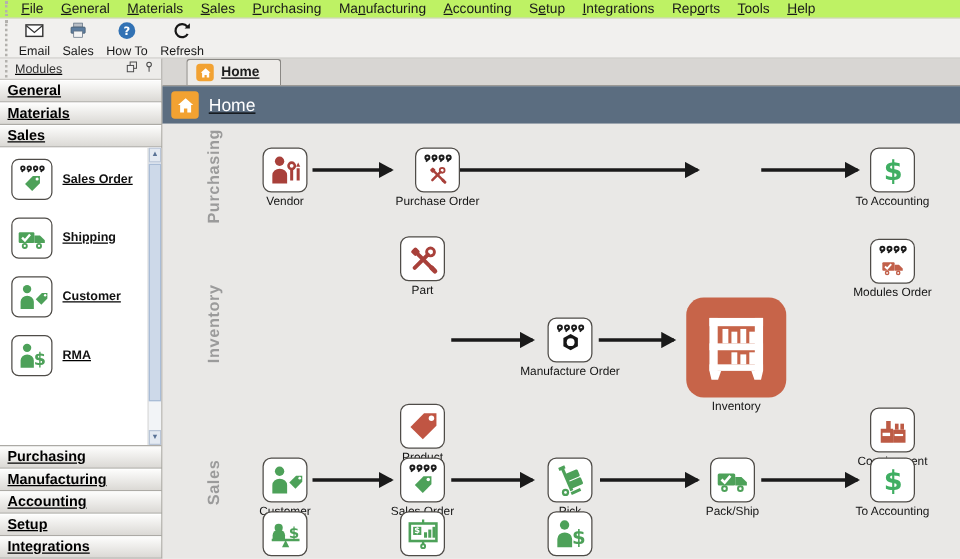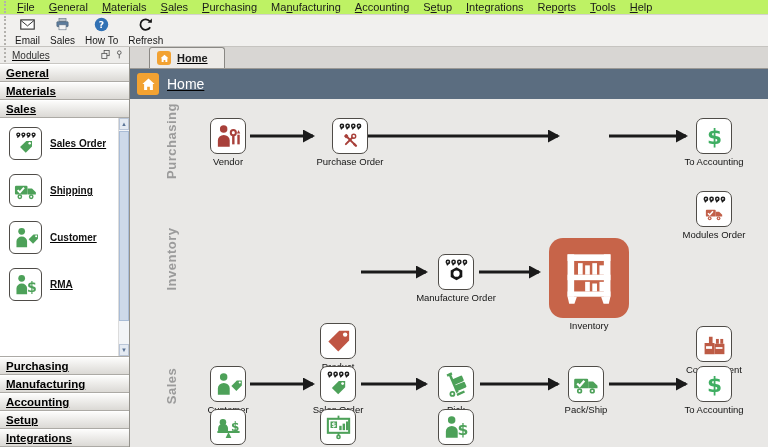--- a/index.html
+++ b/index.html
@@ -294,20 +294,34 @@
             <div class="nlbl">Purchase Order</div>
           </div>
           <div class="node" style="left: 536px; top: 19px;">
             <div class="nbox">
               <svg viewBox="0 0 24 24" xmlns="http://www.w3.org/2000/svg">
                 <text x="12" y="18.2" text-anchor="middle" font-family="'DejaVu Sans',sans-serif" font-size="18" font-weight="bold" fill="#3fae62">$</text>
               </svg>
             </div>
             <div class="nlbl">To Accounting</div>
           </div>
+          <div class="node" style="left: 160px; top: 90px;">
+            <div class="nbox">
+              <svg viewBox="0 0 24 24" xmlns="http://www.w3.org/2000/svg">
+                <g stroke="#a8403a" stroke-width="2.6" stroke-linecap="round">
+                  <path d="M6.4 17.6 L15.2 8.8"></path>
+                  <path d="M8.8 8.8 L17.6 17.6"></path>
+                </g>
+                <circle cx="16.9" cy="7.1" r="2.6" fill="none" stroke="#a8403a" stroke-width="1.9"></circle>
+                <rect x="4.6" y="4.6" width="4.6" height="4.6" rx="1.2" transform="rotate(45 6.9 6.9)" fill="#a8403a"></rect>
+                <path d="M17.6 17.6 l2.2 2.2" stroke="#a8403a" stroke-width="3.2" stroke-linecap="round"></path>
+              </svg>
+            </div>
+            <div class="nlbl">Part</div>
+          </div>
           <div class="node" style="left: 536px; top: 92px;">
             <div class="nbox">
               <svg viewBox="0 0 24 24" xmlns="http://www.w3.org/2000/svg">
                 <g fill="none" stroke="#1c1c1c" stroke-width="1.25">
                   <circle cx="4.9" cy="3.3" r="1.35"></circle>
                   <path d="M5.9 3.9 L4 6"></path>
                   <circle cx="9.6" cy="3.3" r="1.35"></circle>
                   <path d="M10.6 3.9 L8.7 6"></path>
                   <circle cx="14.3" cy="3.3" r="1.35"></circle>
                   <path d="M15.3 3.9 L13.4 6"></path>

